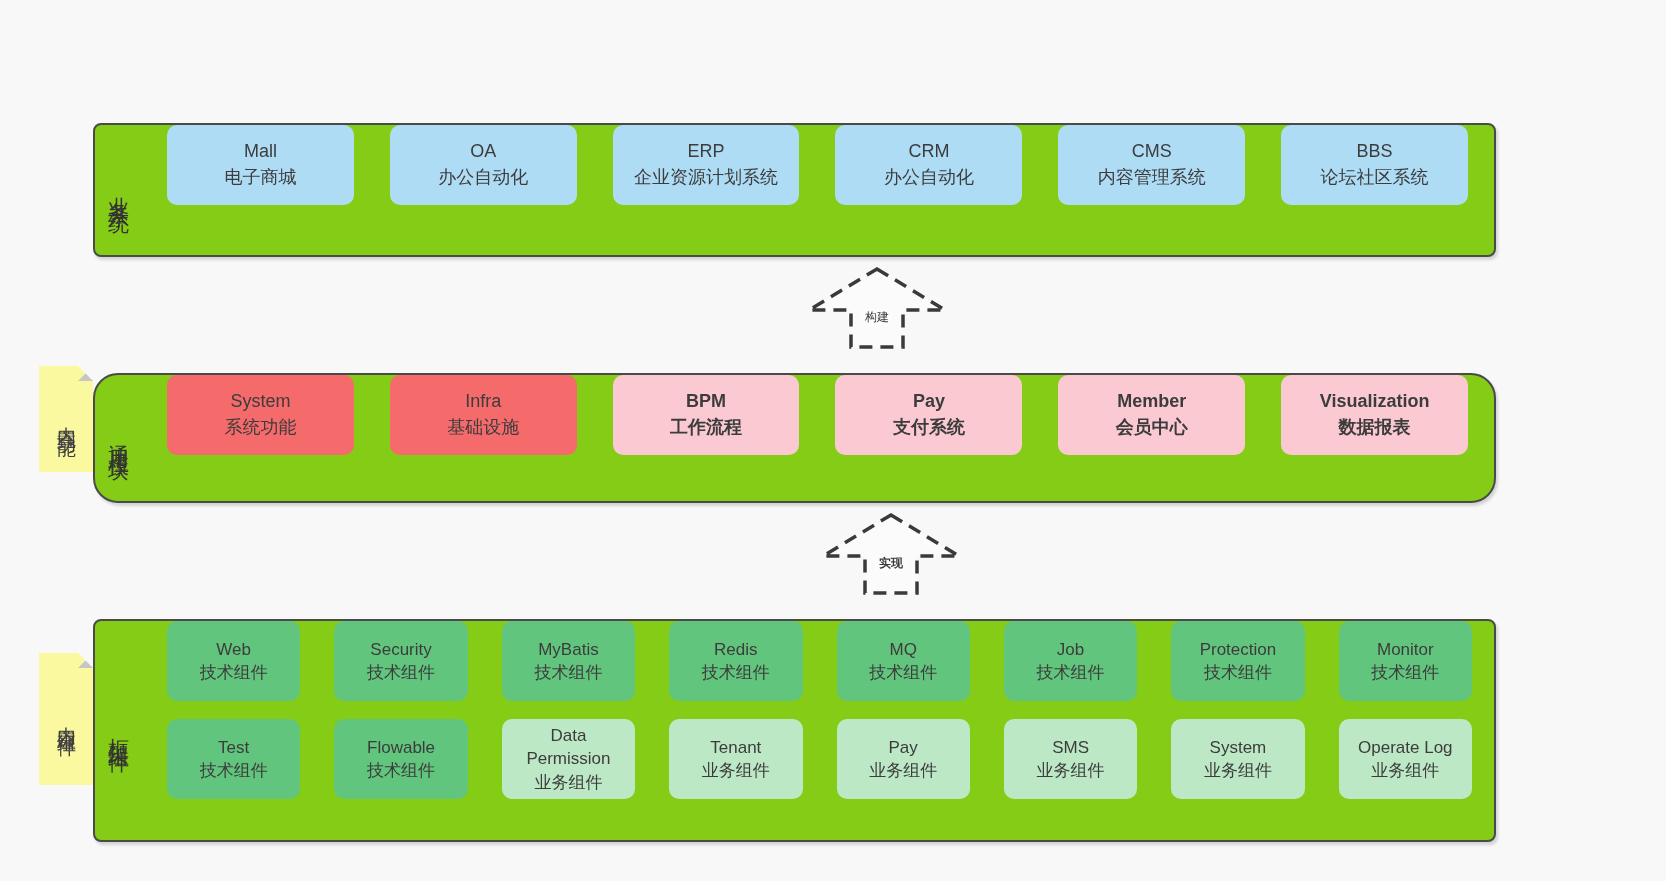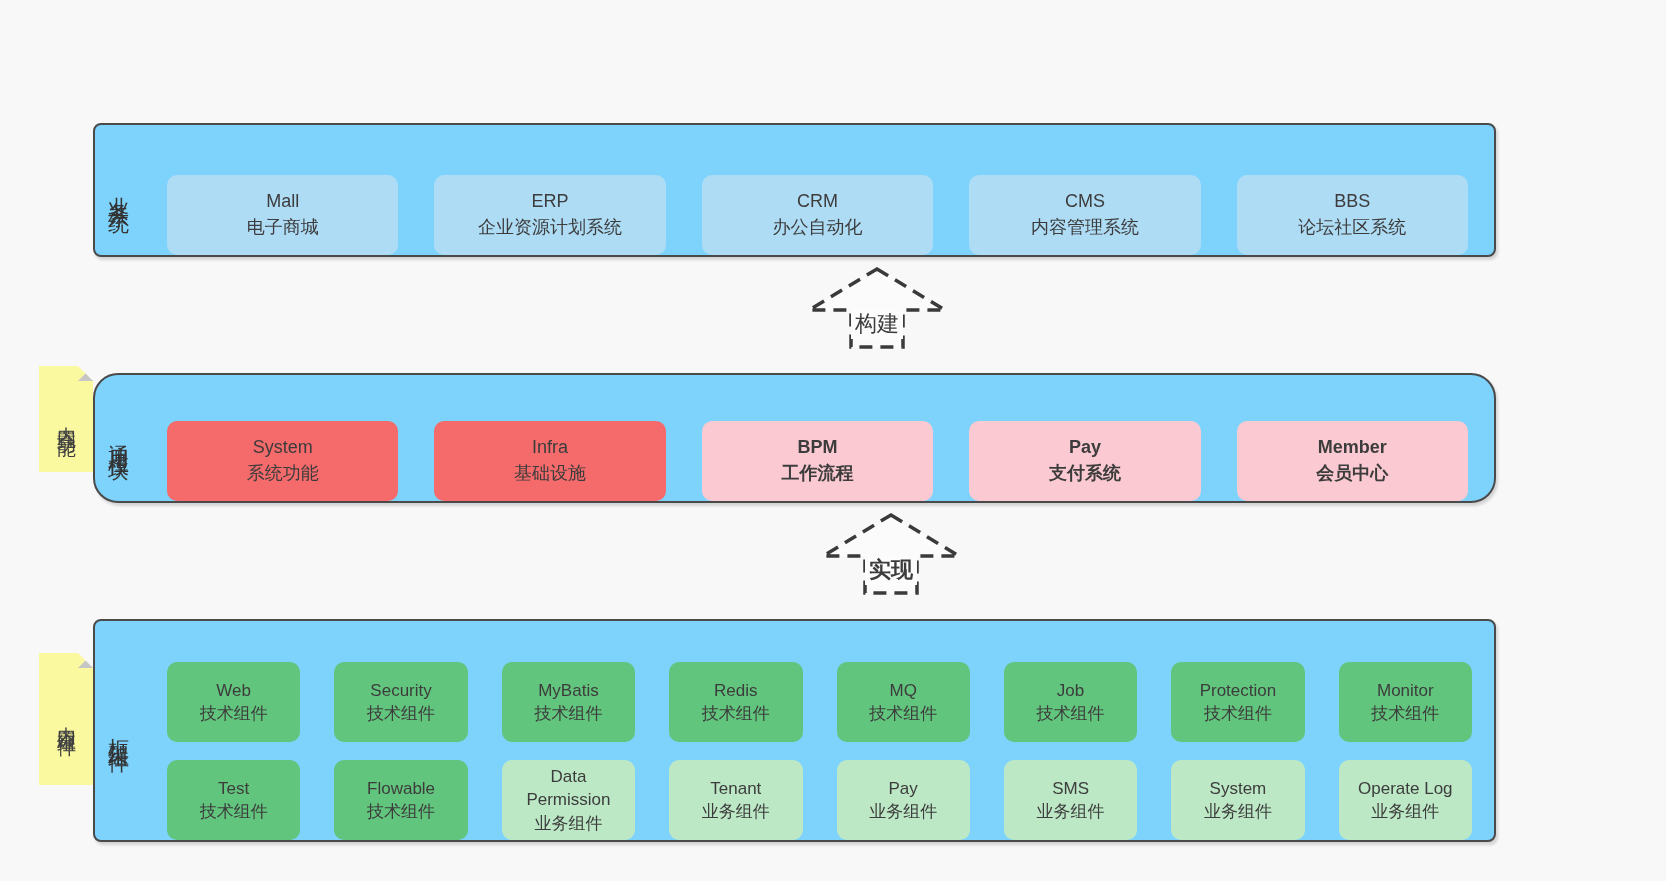--- a/index.html
+++ b/index.html
@@ -2,23 +2,23 @@
 <html><head>
 <meta charset="utf-8">
 <style>
   html,body{margin:0;padding:0;background:#f8f8f8;}
   body{font-family:"Liberation Sans","DejaVu Sans",sans-serif;color:#3c3c3c;}
   .canvas{position:relative;width:1666px;height:881px;background:#f8f8f8;overflow:hidden;}
 
   
   .band{
     position:absolute;left:93px;width:1403px;
-    background:#7dd3fc;border:2px solid #4a4a4a;border-radius:8px;
+    background:#84cc16;border:2px solid #4a4a4a;border-radius:8px;
     box-shadow:2px 3px 3px rgba(0,0,0,.15);
-    display:flex;align-items:flex-end;box-sizing:border-box;
+    display:flex;align-items:flex-start;box-sizing:border-box;
   }
   .band-top{top:123px;height:134px;}
   .band-mid{top:373px;height:130px;border-radius:25px;}
   .band-bottom{top:619px;height:223px;}
 
   .band-label-wrap{width:48px;min-width:48px;height:100%;display:flex;align-items:center;justify-content:center;}
   .v-text{writing-mode:vertical-rl;text-orientation:upright;font-size:21px;color:#333;letter-spacing:5px;line-height:1.1;}
 
   .boxes-row{flex:1;display:flex;gap:36px;padding:0 26px 0 24px;}
   .rows-col{flex:1;display:flex;flex-direction:column;gap:18px;padding:0 22px 0 24px;}
@@ -35,21 +35,21 @@
   .red{background:#f56a6a;}
   .pink{background:#fbc9d2;font-weight:bold;}
   .green{background:#62c57d;}
   .lightgreen{background:#bde8c6;}
 
   
   .arrow{position:absolute;width:142px;height:84px;}
   .arrow svg{position:absolute;left:0;top:0;}
   .arrow-label{
     position:absolute;left:50%;top:43px;transform:translateX(-50%);
-    background:#fcfcfc;padding:0 4px;font-size:22px;color:#3c3c3c;white-space:nowrap;
+    background:#fcfcfc;padding:0 4px;font-size:12px;color:#3c3c3c;white-space:nowrap;
   }
 
   
   .sticky{
     position:absolute;left:39px;width:54px;background:#fbf9a0;
     display:flex;align-items:center;justify-content:center;
     clip-path:polygon(0 0,calc(100% - 15px) 0,100% 15px,100% 100%,0 100%);
     box-shadow:1px 2px 2px rgba(0,0,0,.12);
   }
   .sticky .v-text{font-size:19px;color:#3f3f3f;letter-spacing:4px;}
@@ -69,20 +69,24 @@
   <div class="band band-top">
     <div class="band-label-wrap">
       <div class="v-text">业务系统</div>
     </div>
     <div class="boxes-row">
       <div class="node blue">
         <span>Mall</span>
         <span>电子商城</span>
       </div>
       <div class="node blue">
+        <span>OA</span>
+        <span>办公自动化</span>
+      </div>
+      <div class="node blue">
         <span>ERP</span>
         <span>企业资源计划系统</span>
       </div>
       <div class="node blue">
         <span>CRM</span>
         <span>办公自动化</span>
       </div>
       <div class="node blue">
         <span>CMS</span>
         <span>内容管理系统</span>
@@ -124,20 +128,24 @@
         <span>工作流程</span>
       </div>
       <div class="node pink">
         <span>Pay</span>
         <span>支付系统</span>
       </div>
       <div class="node pink">
         <span>Member</span>
         <span>会员中心</span>
       </div>
+      <div class="node pink">
+        <span>Visualization</span>
+        <span>数据报表</span>
+      </div>
     </div>
   </div>
 
   <div class="arrow" style="left:820px;top:512px;font-weight:bold;">
     <svg width="142" height="84" viewBox="0 0 142 84">
       <polygon points="71,3 139,44 97,44 97,81 45,81 45,44 3,44" fill="#fbfbfb" stroke="#3a3a3a" stroke-width="3.5" stroke-dasharray="13 8"></polygon>
     </svg>
     <span class="arrow-label">实现</span>
   </div>
 

